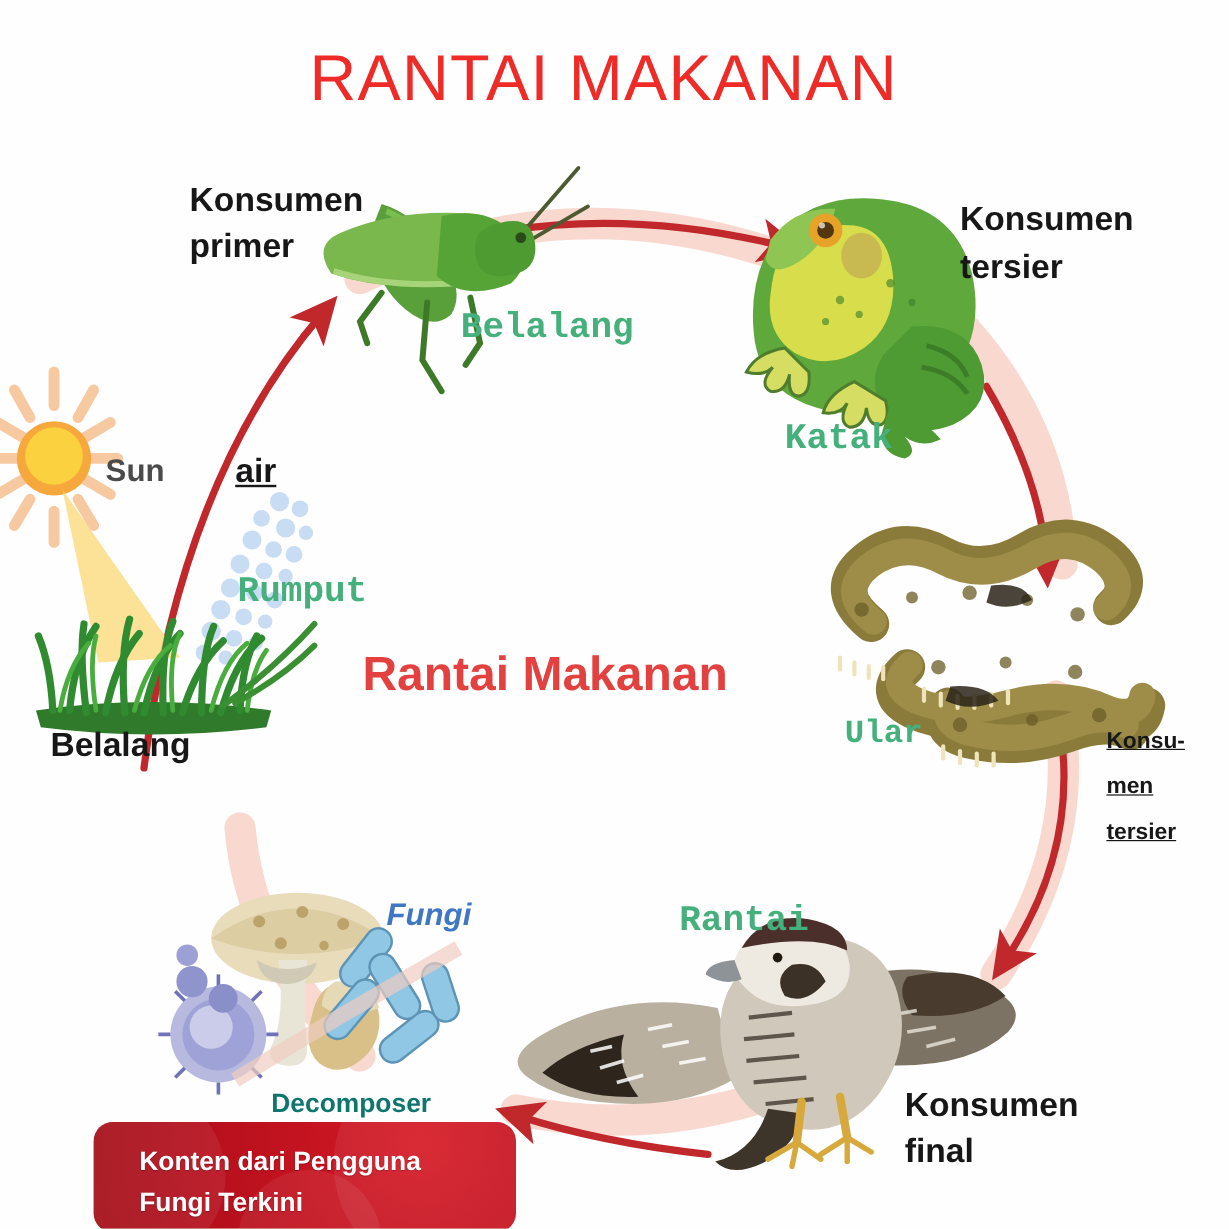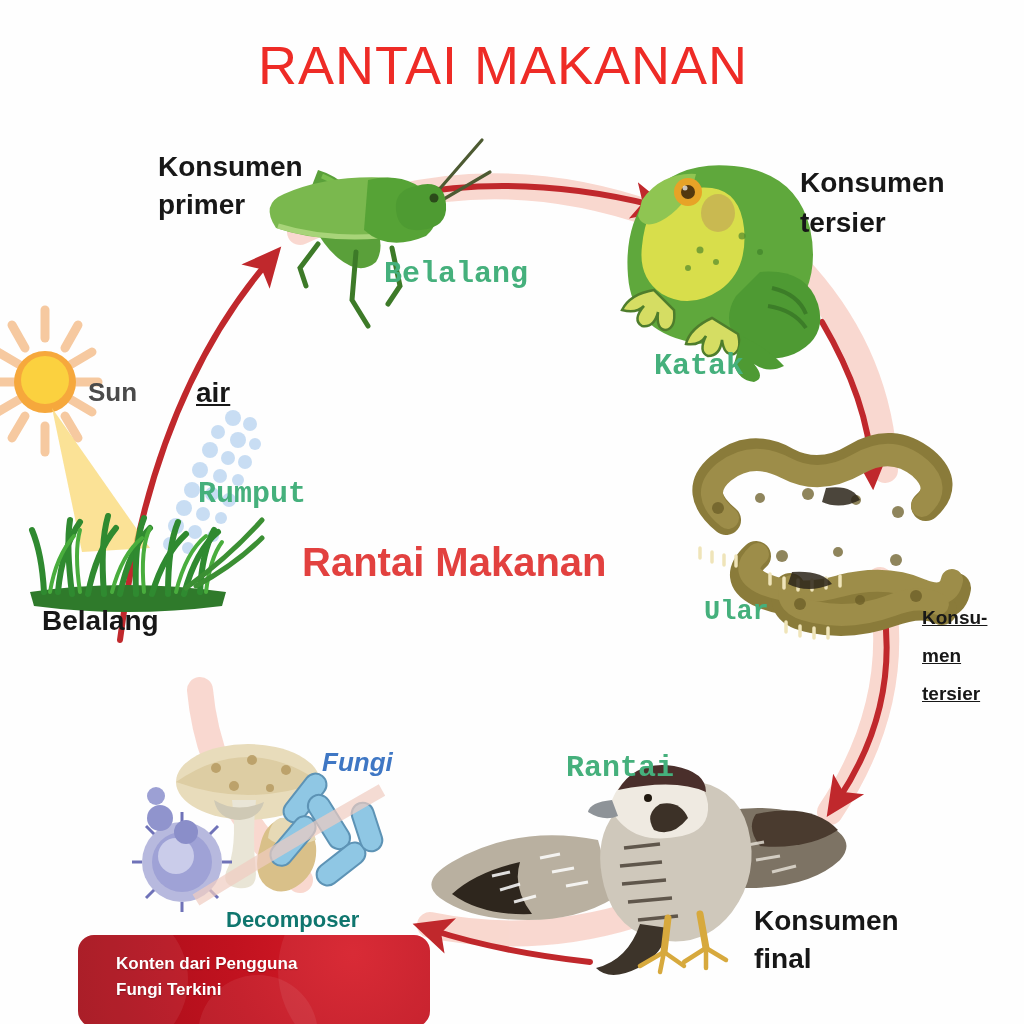--- a/index.html
+++ b/index.html
@@ -21,21 +21,21 @@
   .fungi-lbl{font-size:26px;font-weight:700;font-style:italic;color:#3f77c4;}
   .decomp-lbl{font-size:22px;font-weight:700;color:#0f766e;}
 
   
   #watermark{position:absolute;left:78px;top:935px;width:352px;height:92px;
       border-radius:16px;overflow:hidden;
       background:radial-gradient(circle at 78% 20%, #d61b27 0%, #c1121f 42%, #a30d18 100%);}
   #watermark .wmcirc{position:absolute;border-radius:50%;
       background:rgba(255,255,255,0.07);}
   #watermark .wmtext{position:absolute;left:38px;top:16px;color:#ffffff;
-      font-size:17px;font-weight:700;line-height:1.55;text-shadow:0 1px 1px rgba(0,0,0,.25);}
+      font-size:22px;font-weight:700;line-height:1.55;text-shadow:0 1px 1px rgba(0,0,0,.25);}
 </style>
 </head>
 <body>
 
 <div id="stage">
 
   <svg class="layer" viewBox="0 0 1024 1024">
     <defs>
       <marker id="ah" markerWidth="7" markerHeight="7" refX="3.2" refY="3.5" orient="auto" markerUnits="strokeWidth">
         <path d="M0,0.4 L6.6,3.5 L0,6.6 L1.6,3.5 Z" fill="#c0282c"></path>

